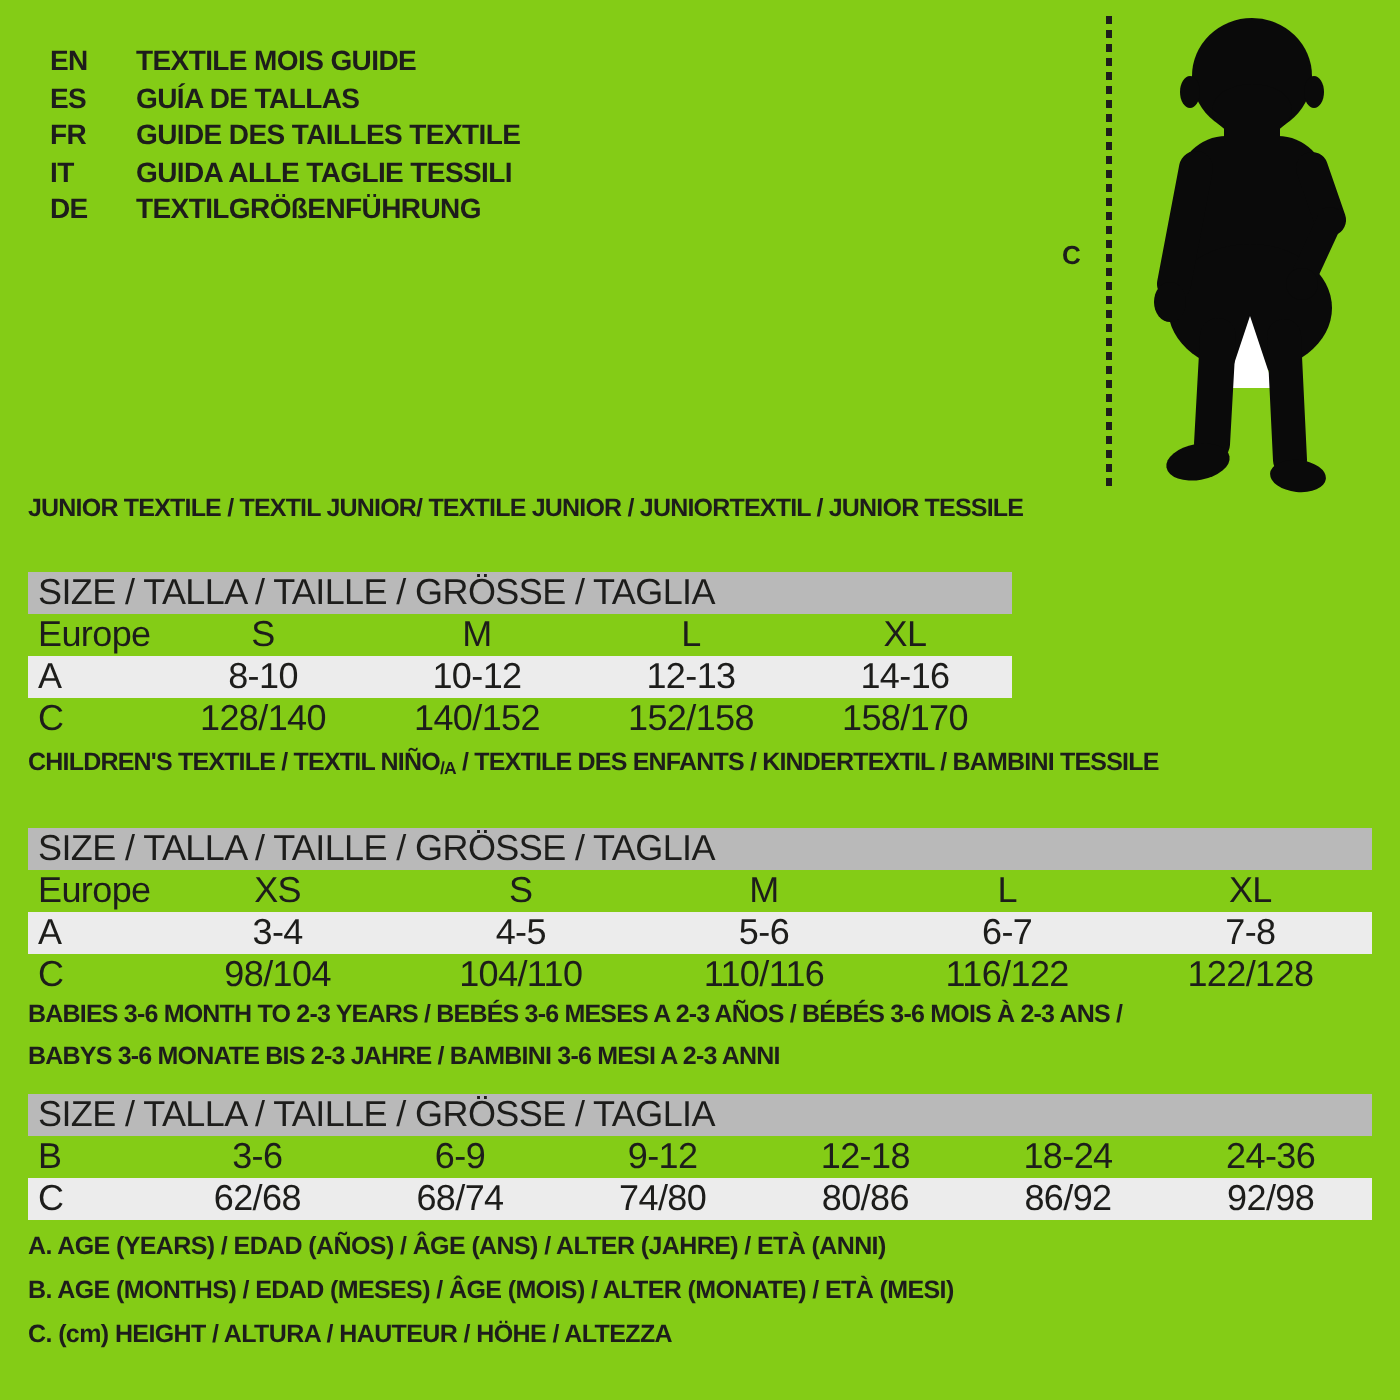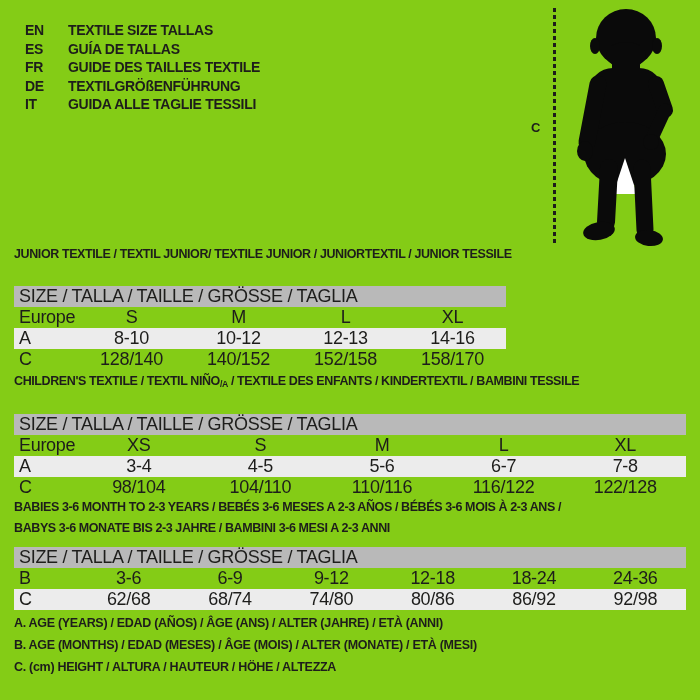--- a/index.html
+++ b/index.html
@@ -50,37 +50,37 @@
            font-size:12.5px; line-height:22px; letter-spacing:-0.3px; white-space:nowrap; }
 </style>
 </head>
 <body>
 
 <div class="canvas" style="--ink: #1d1d1b; --header-bar: #b9b9b9; --row-shaded: #ececec;">
 
   <div class="lang-list">
       <div class="lang-row">
         <span class="lang-code">EN</span>
-        <span class="lang-label">TEXTILE SIZE TALLAS</span>
+        <span class="lang-label">TEXTILE MOIS GUIDE</span>
       </div>
       <div class="lang-row">
         <span class="lang-code">ES</span>
         <span class="lang-label">GUÍA DE TALLAS</span>
       </div>
       <div class="lang-row">
         <span class="lang-code">FR</span>
         <span class="lang-label">GUIDE DES TAILLES TEXTILE</span>
       </div>
       <div class="lang-row">
+        <span class="lang-code">IT</span>
+        <span class="lang-label">GUIDA ALLE TAGLIE TESSILI</span>
+      </div>
+      <div class="lang-row">
         <span class="lang-code">DE</span>
         <span class="lang-label">TEXTILGRÖßENFÜHRUNG</span>
-      </div>
-      <div class="lang-row">
-        <span class="lang-code">IT</span>
-        <span class="lang-label">GUIDA ALLE TAGLIE TESSILI</span>
       </div>
     </div>
 
   <svg class="figure-svg" viewBox="0 0 132 242">
     <g id="sil" fill="#0a0a0a" stroke="#0a0a0a" stroke-width="0">
 
       <ellipse cx="65" cy="32" rx="30" ry="29"></ellipse>
       <ellipse cx="65" cy="49" rx="20" ry="13"></ellipse>
       <ellipse cx="34" cy="40" rx="5" ry="8"></ellipse>
       <ellipse cx="96" cy="40" rx="5" ry="8"></ellipse>

